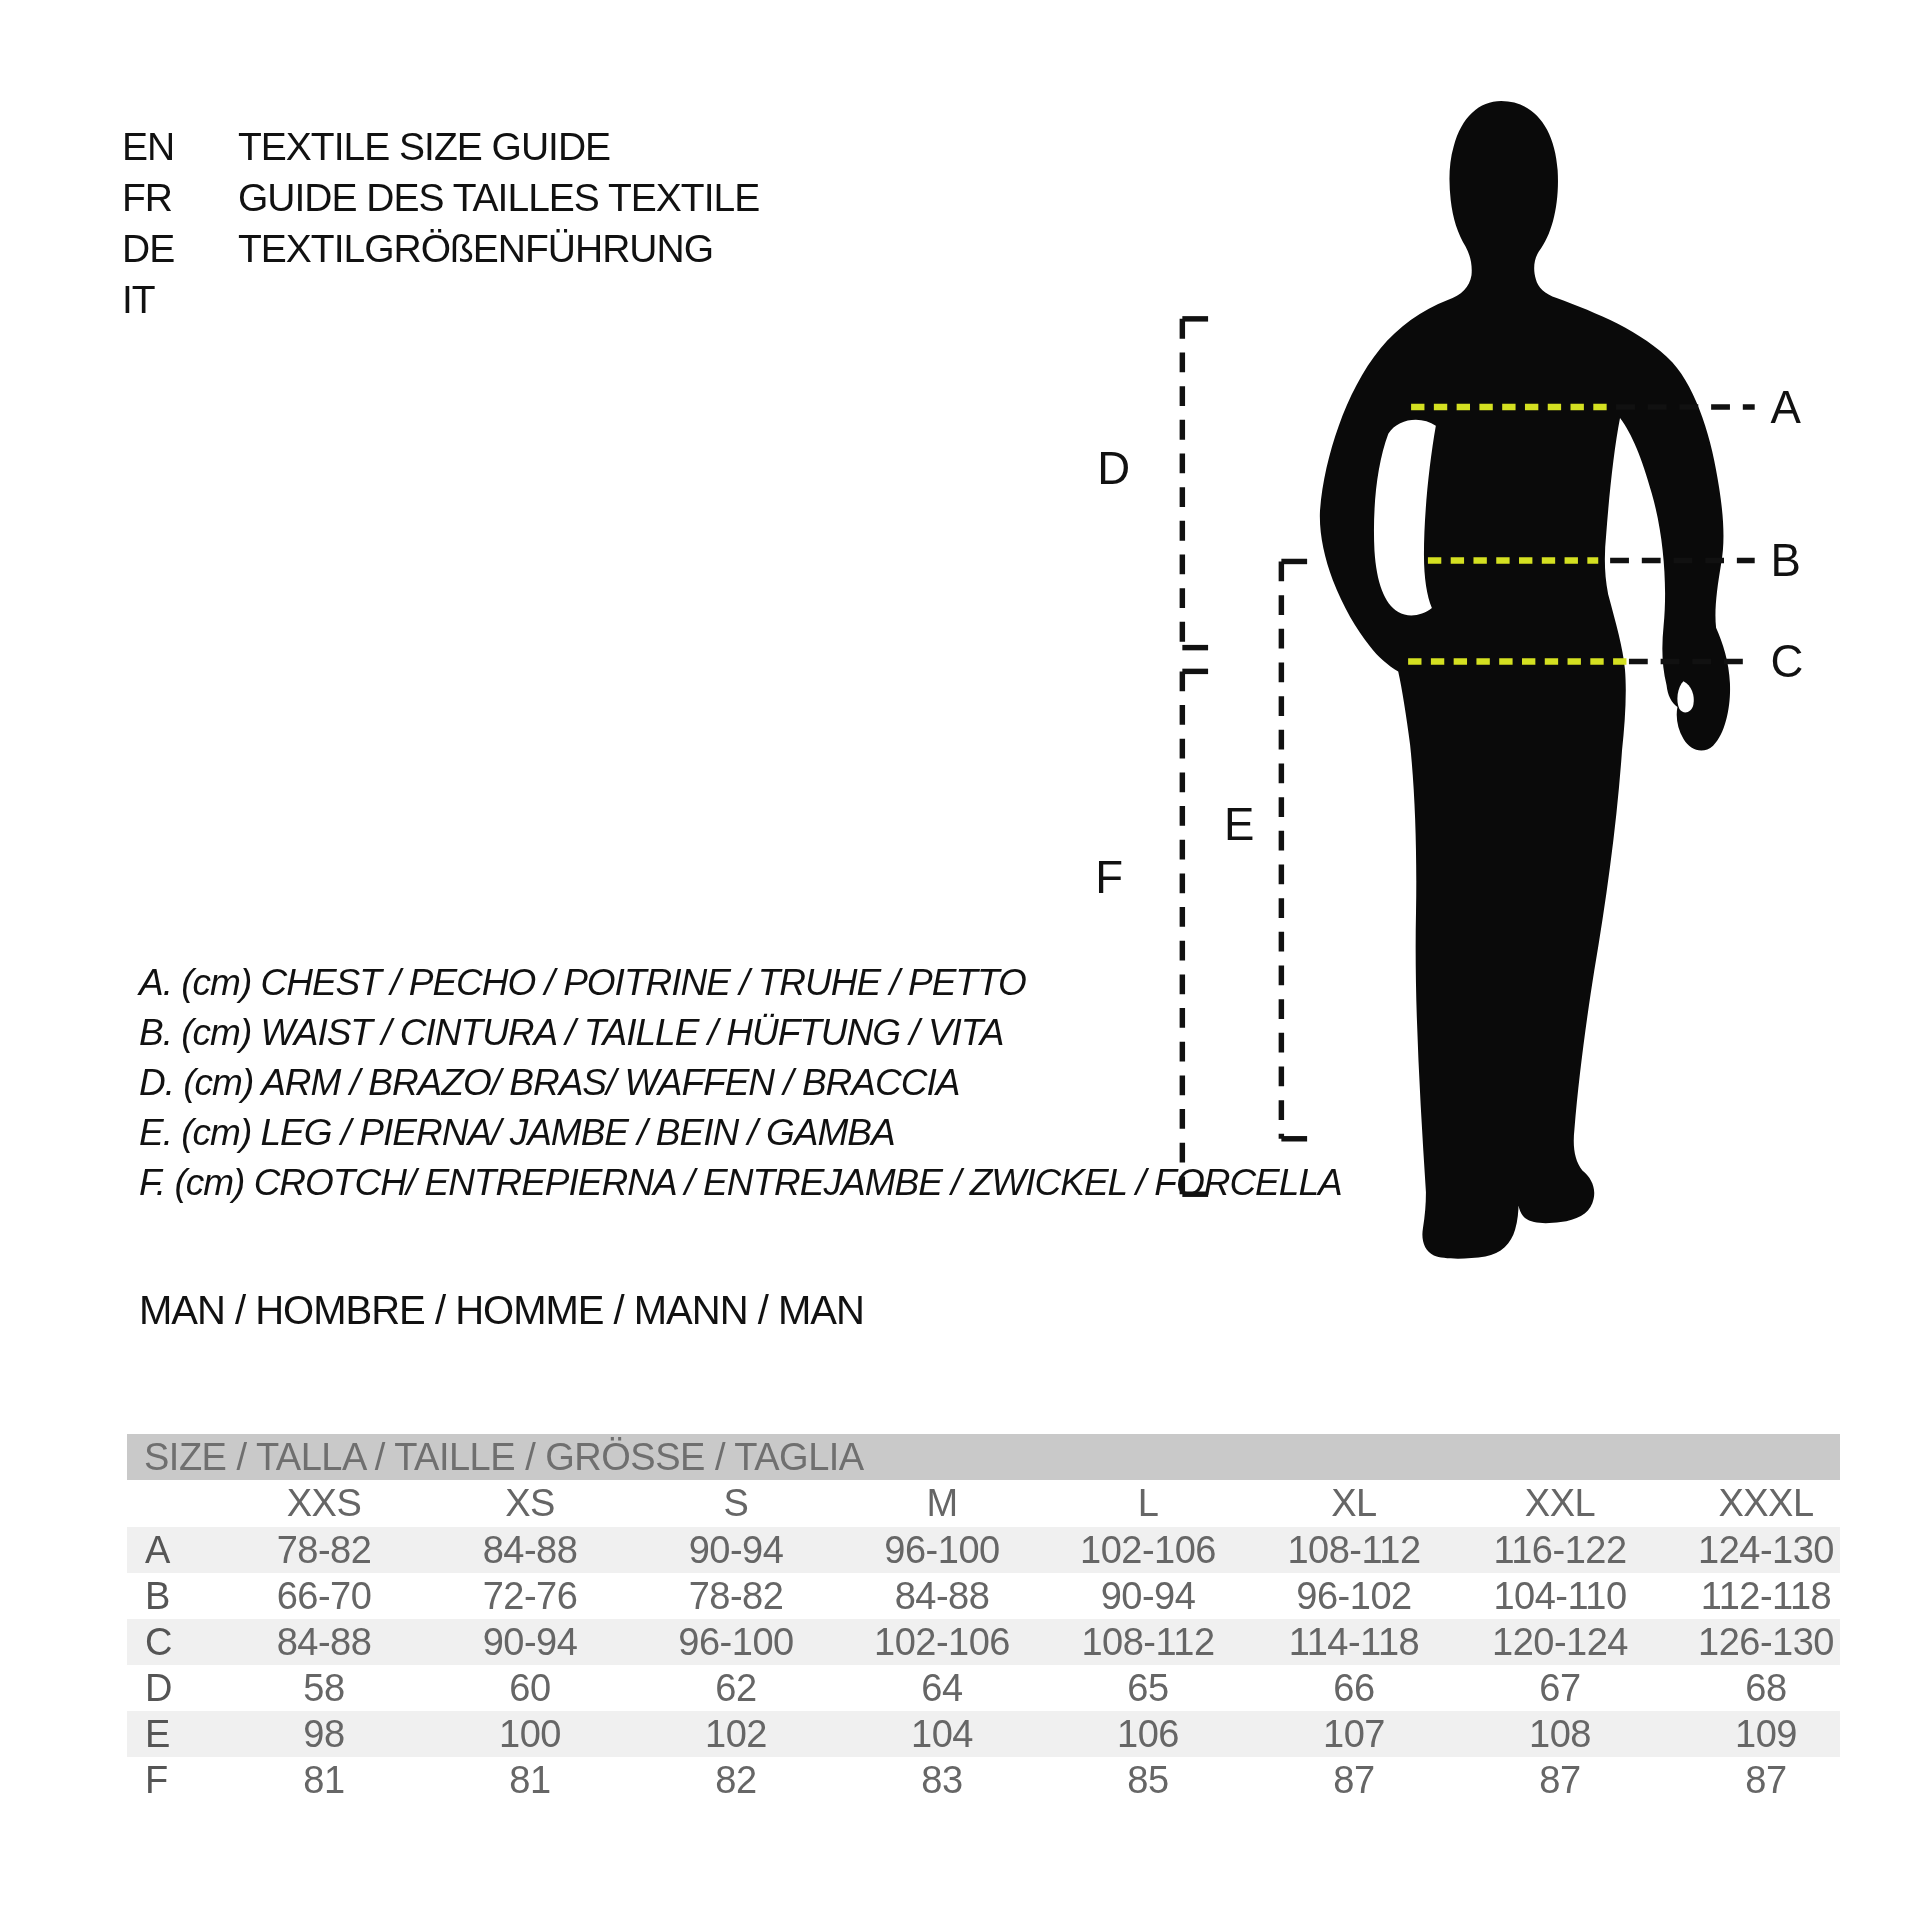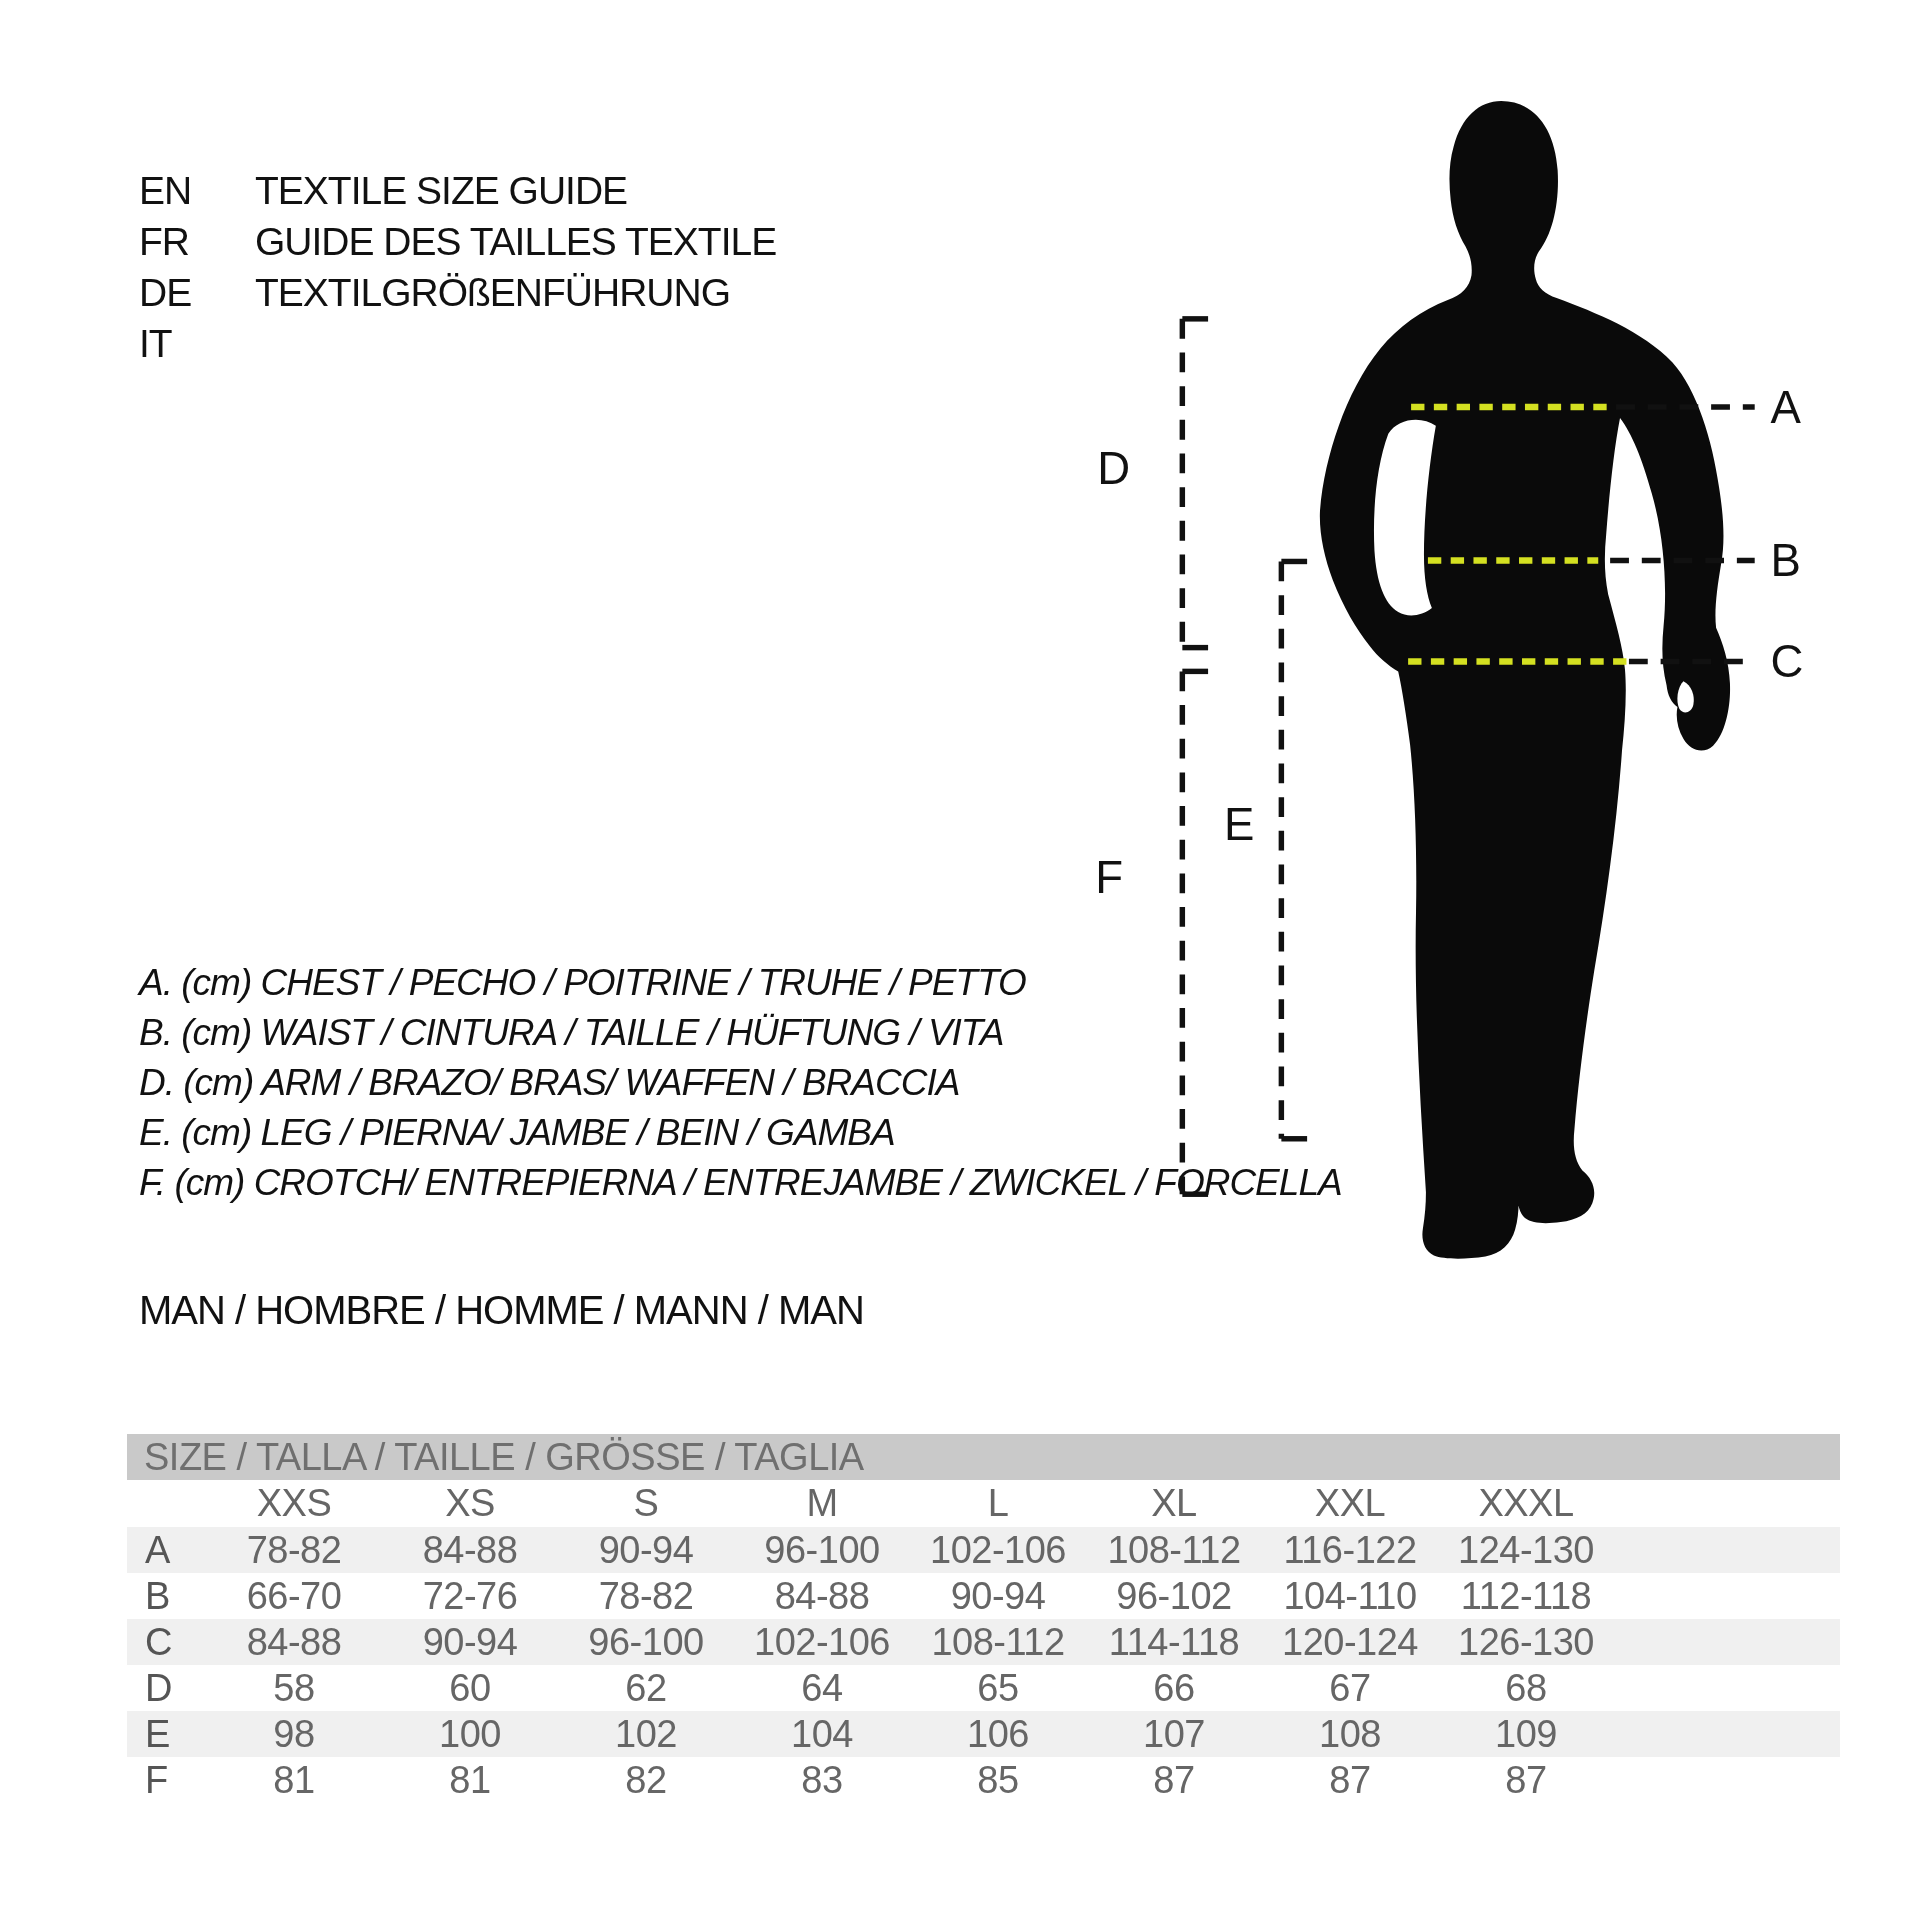--- a/index.html
+++ b/index.html
@@ -5,40 +5,40 @@
   :root{
     --accent:#d4e021; --ink:#111111; --silhouette:#0a0a0a;
     --table-header-bg:#c9c9c9; --table-header-text:#6f6f6f;
     --table-band:#f0f0f0; --table-text:#666666; --row-label-text:#555555;
   }
   *{margin:0;padding:0;box-sizing:border-box;}
   html,body{width:1927px;height:1927px;background:#ffffff;overflow:hidden;}
   body{font-family:"Liberation Sans","DejaVu Sans",sans-serif;color:var(--ink);position:relative;}
 
   
-  .lang-block{position:absolute;left:139px;top:121px;margin-top:44px;}
+  .lang-block{position:absolute;left:122px;top:121px;}
   .lang-row{display:flex;height:51px;align-items:center;}
   .lang-code{width:116px;font-size:39px;font-weight:500;letter-spacing:-1px;}
   .lang-title{font-size:39px;font-weight:500;letter-spacing:-1px;white-space:nowrap;}
 
   
   .legend-block{position:absolute;left:139px;top:958px;font-style:italic;}
   .legend-line{height:50px;display:flex;align-items:center;font-size:37px;font-weight:500;letter-spacing:-1px;white-space:nowrap;}
 
   .category-line{position:absolute;left:139px;top:1275px;height:50px;display:flex;align-items:center;font-size:40px;font-weight:500;letter-spacing:-1px;margin-top:10px;}
 
   
   .figure-svg{position:absolute;left:0;top:0;pointer-events:none;}
   .fig-label{font-size:46px;fill:var(--ink);font-weight:400;}
 
   
   .size-table{position:absolute;left:127px;top:1434px;width:1713px;}
   .t-header{height:46px;background:var(--table-header-bg);color:var(--table-header-text);
     display:flex;align-items:center;padding-left:17px;font-size:38px;font-weight:500;letter-spacing:-0.5px;}
-  .t-row{display:grid;grid-template-columns:79px repeat(8,176px) 1fr;height:46px;align-items:center;}
+  .t-row{display:grid;grid-template-columns:79px repeat(8,176px) 1fr;height:46px;align-items:center;gap:30px;}
   .t-row.sizes{height:47px;}
   .t-row.band{background:var(--table-band);}
   .t-label{padding-left:18px;font-size:38px;color:var(--row-label-text);font-weight:500;letter-spacing:-0.5px;}
   .t-cell{text-align:center;font-size:38px;color:var(--table-text);font-weight:500;letter-spacing:-0.5px;}
 </style>
 </head>
 <body>
 
 <div class="lang-block">
   <div class="lang-row">

